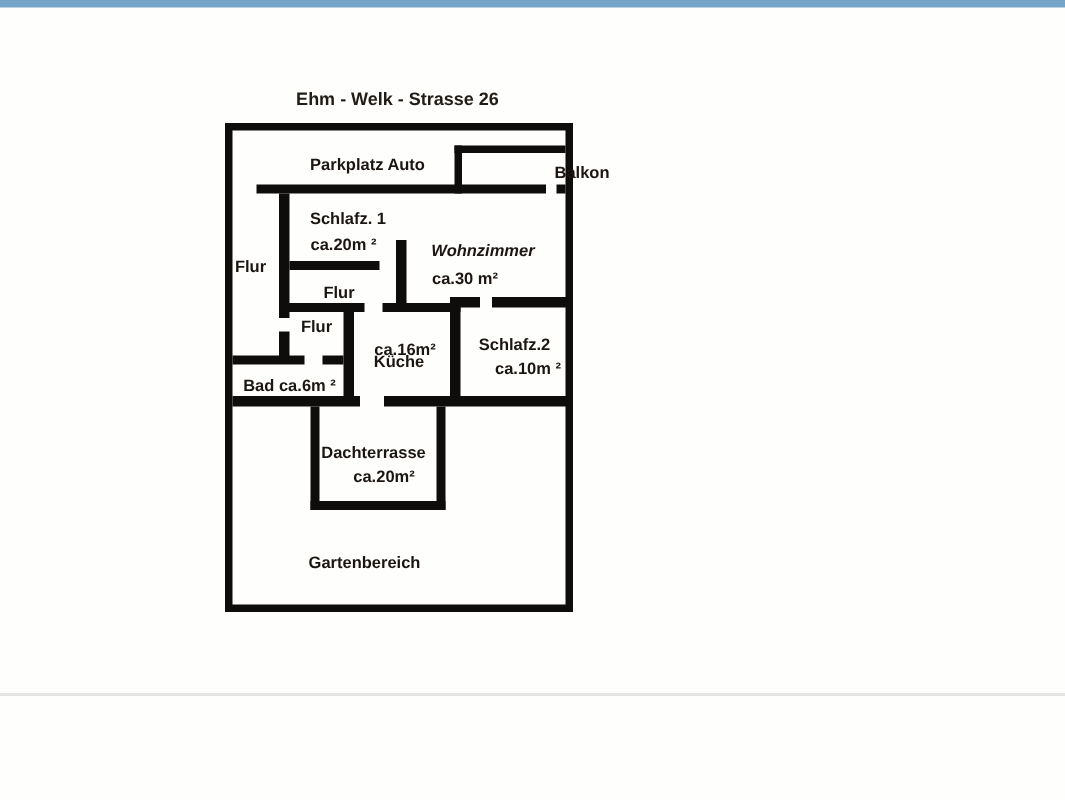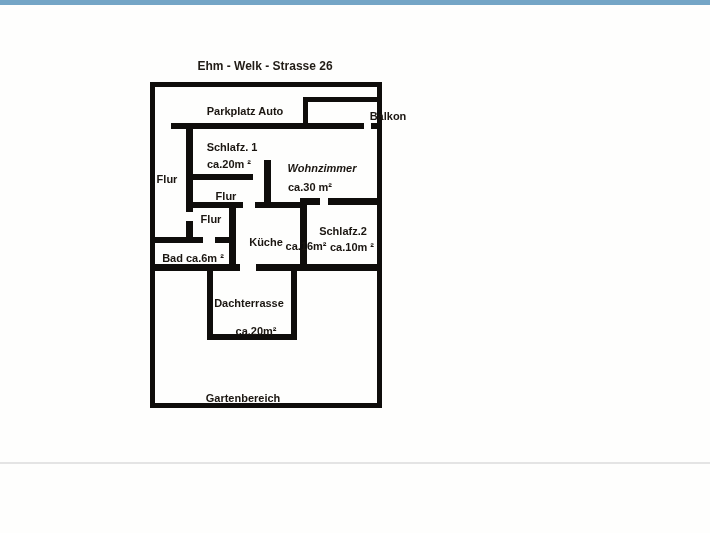--- a/index.html
+++ b/index.html
@@ -21,27 +21,27 @@
   #lbl-parkplatz   {left:245px;top:111px;}
   #lbl-balkon      {left:340px;top:116px;margin-left:48px;}
   #lbl-schlafz1-n  {left:232px;top:147px;}
   #lbl-schlafz1-s  {left:229px;top:164px;}
   #lbl-flur-left   {left:167px;top:179px;}
   #lbl-wohnz-n     {left:322px;top:168px;font-style:italic;}
   #lbl-wohnz-s     {left:310px;top:187px;}
   #lbl-flur-mid    {left:226px;top:196px;}
   #lbl-flur-low    {left:211px;top:219px;}
   #lbl-kueche-n    {left:266px;top:230px;margin-top:12px;}
-  #lbl-kueche-s    {left:270px;top:246px;margin-left:36px;}
+  #lbl-kueche-s    {left:270px;top:234px;}
   #lbl-schlafz2-n  {left:343px;top:231px;}
   #lbl-schlafz2-s  {left:352px;top:247px;}
   #lbl-bad         {left:193px;top:258px;}
   #lbl-dach-n      {left:249px;top:303px;}
-  #lbl-dach-s      {left:256px;top:319px;margin-top:12px;}
-  #lbl-garten      {left:243px;top:398px;}
+  #lbl-dach-s      {left:256px;top:319px;}
+  #lbl-garten      {left:243px;top:376px;}
 
   #divider{position:absolute;left:0;top:462px;width:710px;height:2px;}
 
   #caption{position:absolute;left:2px;top:485px;width:700px;
            font-size:26px;font-weight:400;color:#363636;
            letter-spacing:0.2px;}
   .wall{fill:#0f0d0b;}
 </style>
 </head>
 <body>

